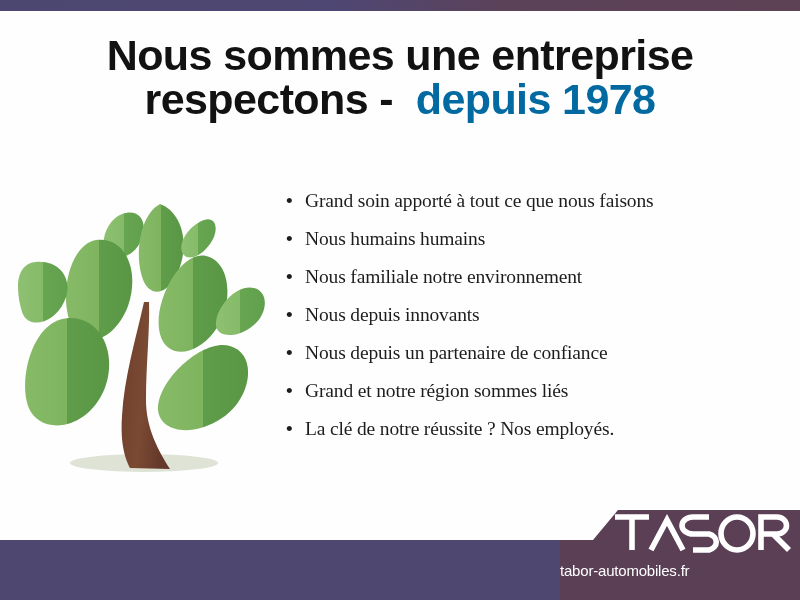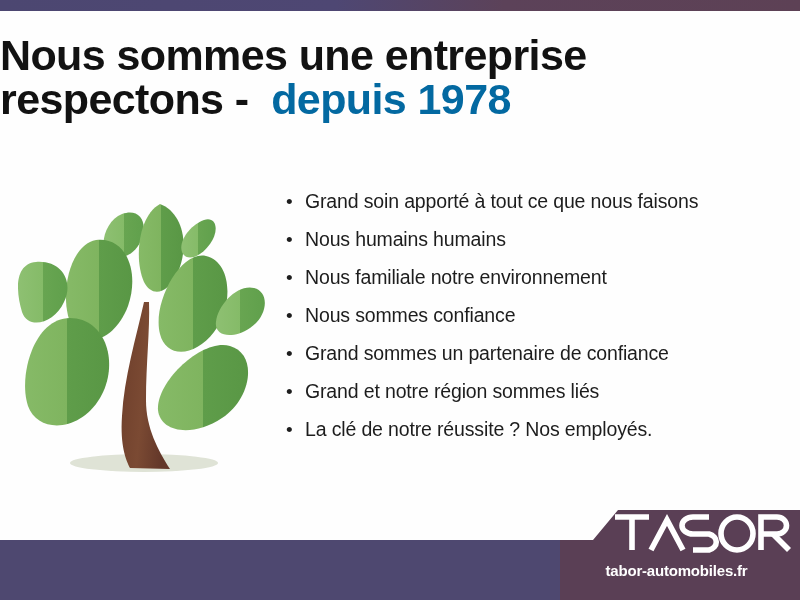--- a/index.html
+++ b/index.html
@@ -26,20 +26,21 @@
     height: 11px;
     background: linear-gradient(90deg, #4c4771 0%, #4e4773 42%, #5c4259 63%, #5d4155 100%);
   }
 
   
   #title-block {
     position: absolute;
     top: 34px;
     left: 0;
     width: 800px;
+    text-align: center;
     line-height: 1.02;
   }
   .title-line {
     display: block;
     font-size: 43px;
     font-weight: bold;
     letter-spacing: -0.6px;
     color: #121212;
     white-space: nowrap;
   }
@@ -64,20 +65,21 @@
     flex: 0 0 19px;
     font-size: 19px;
     line-height: 1;
     color: #1d1d1d;
   }
   .bullet-text {
     font-size: 19.5px;
     color: #1d1d1d;
     letter-spacing: -0.15px;
     white-space: nowrap;
+    font-family: Liberation Serif, serif;
   }
 
   
   #tree-illustration {
     position: absolute;
     left: 18px;
     top: 178px;
     width: 256px;
     height: 316px;
   }
@@ -105,25 +107,24 @@
     left: 613px;
     top: 512px;
     width: 180px;
     height: 42px;
   }
   #logo-tagline {
     position: absolute;
     left: 560px;
     top: 562px;
     width: 233px;
-    text-align: center;
+    text-align: left;
     font-size: 15px;
     color: #ffffff;
     letter-spacing: -0.2px;
-    font-weight: bold;
   }
 </style>
 </head>
 <body>
 
 <div id="slide">
 
   <div id="top-band"></div>
 
   <div id="title-block">
@@ -204,25 +205,25 @@
     <div class="bullet-row">
       <span class="bullet-dot">•</span>
       <span class="bullet-text">Nous humains humains</span>
     </div>
     <div class="bullet-row">
       <span class="bullet-dot">•</span>
       <span class="bullet-text">Nous familiale notre environnement</span>
     </div>
     <div class="bullet-row">
       <span class="bullet-dot">•</span>
-      <span class="bullet-text">Nous sommes confiance</span>
-    </div>
-    <div class="bullet-row">
-      <span class="bullet-dot">•</span>
-      <span class="bullet-text">Grand sommes un partenaire de confiance</span>
+      <span class="bullet-text">Nous depuis innovants</span>
+    </div>
+    <div class="bullet-row">
+      <span class="bullet-dot">•</span>
+      <span class="bullet-text">Nous depuis un partenaire de confiance</span>
     </div>
     <div class="bullet-row">
       <span class="bullet-dot">•</span>
       <span class="bullet-text">Grand et notre région sommes liés</span>
     </div>
     <div class="bullet-row">
       <span class="bullet-dot">•</span>
       <span class="bullet-text">La clé de notre réussite ? Nos employés.</span>
     </div>
   </div>

